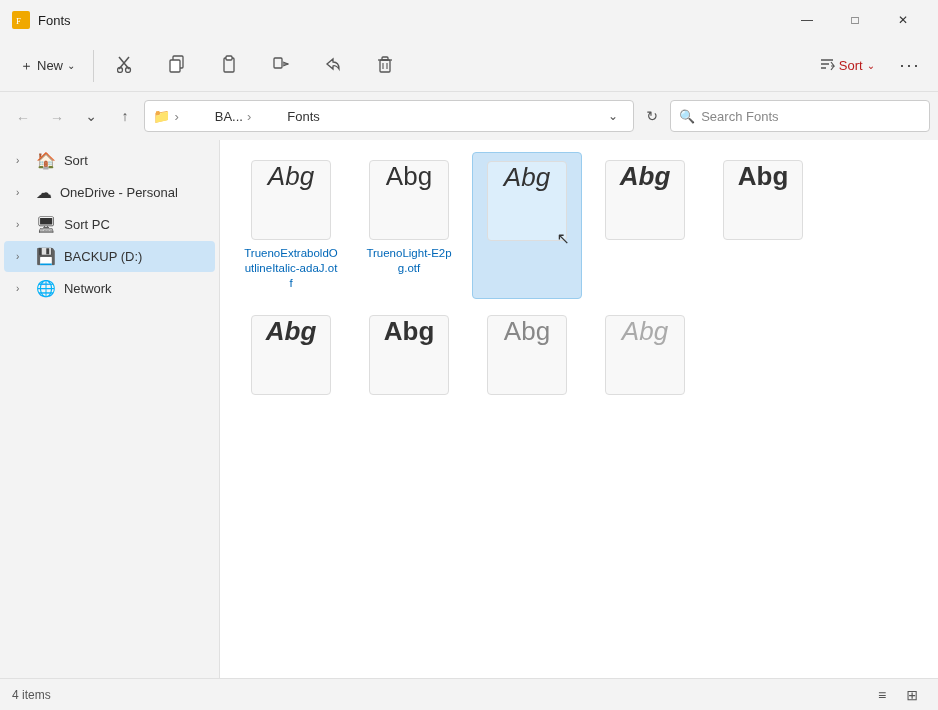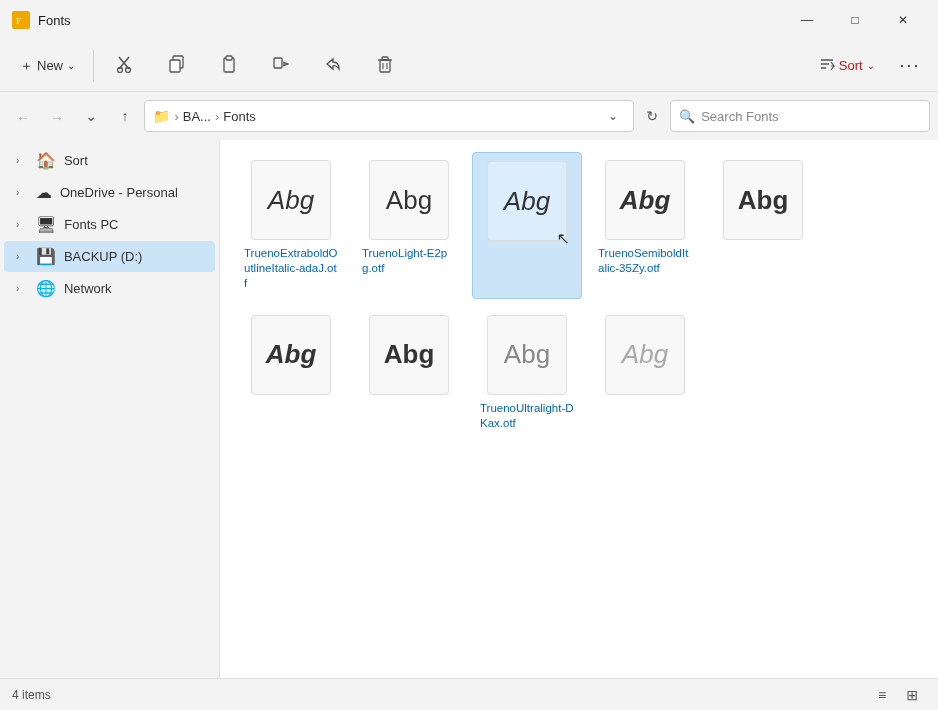--- a/index.html
+++ b/index.html
@@ -142,21 +142,21 @@
       border-radius: 4px;
       display: flex;
       align-items: center;
       padding: 0 8px;
       gap: 4px;
       font-size: 13px;
       cursor: pointer;
     }
     .breadcrumb-folder { color: #f0a800; font-size: 14px; }
     .breadcrumb-sep { color: #888; }
-    .breadcrumb-item { color: #333; }
+    .breadcrumb-item { color: #333; margin-left: 32px; }
     .breadcrumb-arrow {
       margin-left: auto;
       width: 24px;
       height: 24px;
       display: flex;
       align-items: center;
       justify-content: center;
       cursor: pointer;
       border-radius: 3px;
       font-size: 12px;
@@ -242,28 +242,29 @@
       gap: 6px;
     }
     .file-item.selected { background: #cce4f7; border: 1px solid #99ccee; }
     .font-preview {
       width: 80px;
       height: 80px;
       background: #f8f8f8;
       border: 1px solid #ddd;
       border-radius: 4px;
       display: flex;
-      align-items: center;
+      align-items: flex-start;
       justify-content: center;
       font-size: 28px;
       position: relative;
     }
     .font-name {
       font-size: 11.5px;
       color: #0067b8;
+      text-align: center;
       word-break: break-all;
       line-height: 1.3;
     }
     
     .fw-normal { font-weight: 400; font-style: normal; }
     .fw-light { font-weight: 300; font-style: normal; }
     .fw-italic { font-weight: 400; font-style: italic; }
     .fw-semibold { font-weight: 600; font-style: normal; }
     .fw-black { font-weight: 900; font-style: normal; }
     .fw-ultralight { font-weight: 200; font-style: normal; }
@@ -439,21 +440,21 @@
       <span class="item-label">Sort</span>
     </div>
     <div class="sidebar-item">
       <span class="expand-arrow">›</span>
       <span class="item-icon">☁</span>
       <span class="item-label">OneDrive - Personal</span>
     </div>
     <div class="sidebar-item">
       <span class="expand-arrow">›</span>
       <span class="item-icon">🖥</span>
-      <span class="item-label">Fonts PC</span>
+      <span class="item-label">Sort PC</span>
     </div>
     <div class="sidebar-item active">
       <span class="expand-arrow">›</span>
       <span class="item-icon">💾</span>
       <span class="item-label">BACKUP (D:)</span>
     </div>
     <div class="sidebar-item">
       <span class="expand-arrow">›</span>
       <span class="item-icon">🌐</span>
       <span class="item-label">Network</span>
@@ -481,21 +482,20 @@
         <div class="font-preview" style="background:#dceefb;">
           <span class="fw-italic" style="font-size:26px; color:#333; font-style:italic;">Abg</span>
           <span class="cursor-indicator">↖</span>
         </div>
       </div>
 
       <div class="file-item">
         <div class="font-preview">
           <span class="fw-semibold" style="font-size:26px; color:#333; font-style:italic;">Abg</span>
         </div>
-        <span class="font-name">TruenoSemiboldItalic-35Zy.otf</span>
       </div>
 
       <div class="file-item">
         <div class="font-preview">
           <span class="fw-semibold" style="font-size:26px; color:#333;">Abg</span>
         </div>
       </div>
 
       <div class="file-item">
         <div class="font-preview">
@@ -506,21 +506,20 @@
       <div class="file-item">
         <div class="font-preview">
           <span class="fw-black" style="font-size:26px; color:#333;">Abg</span>
         </div>
       </div>
 
       <div class="file-item">
         <div class="font-preview">
           <span class="fw-ultralight" style="font-size:26px; color:#888;">Abg</span>
         </div>
-        <span class="font-name">TruenoUltralight-DKax.otf</span>
       </div>
 
       <div class="file-item">
         <div class="font-preview">
           <span class="fw-ultralight" style="font-size:26px; color:#aaa; font-style:italic;">Abg</span>
         </div>
       </div>
 
     </div>
   </div>

